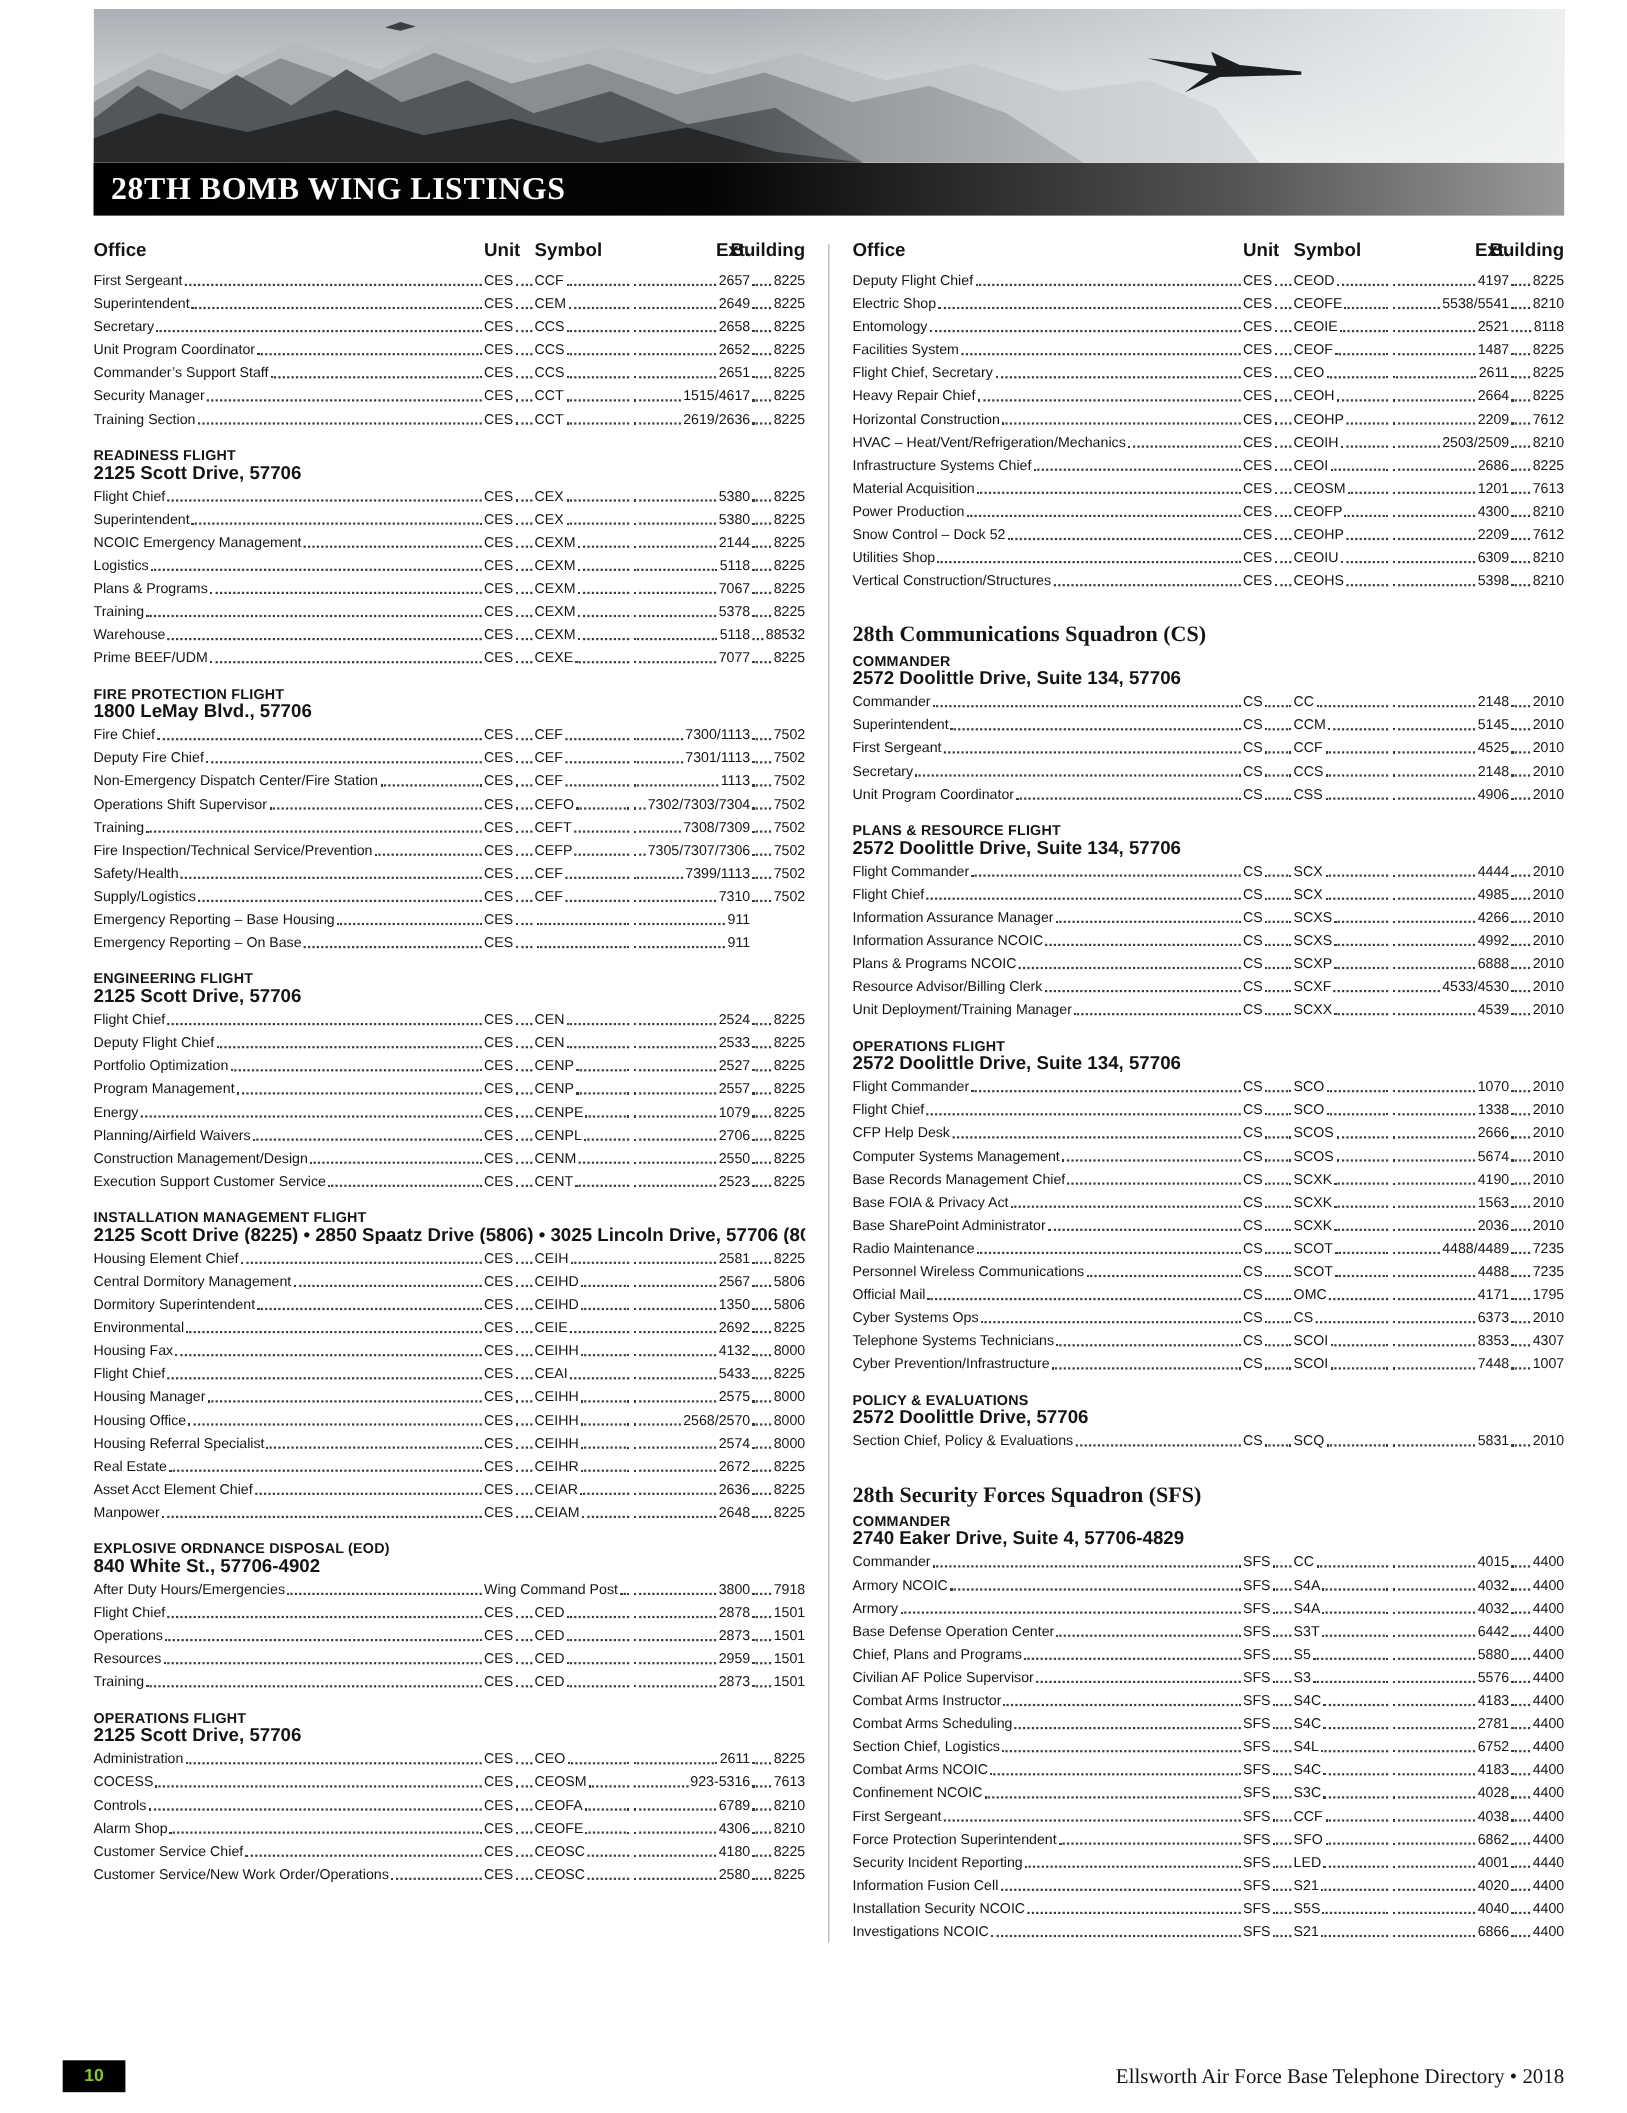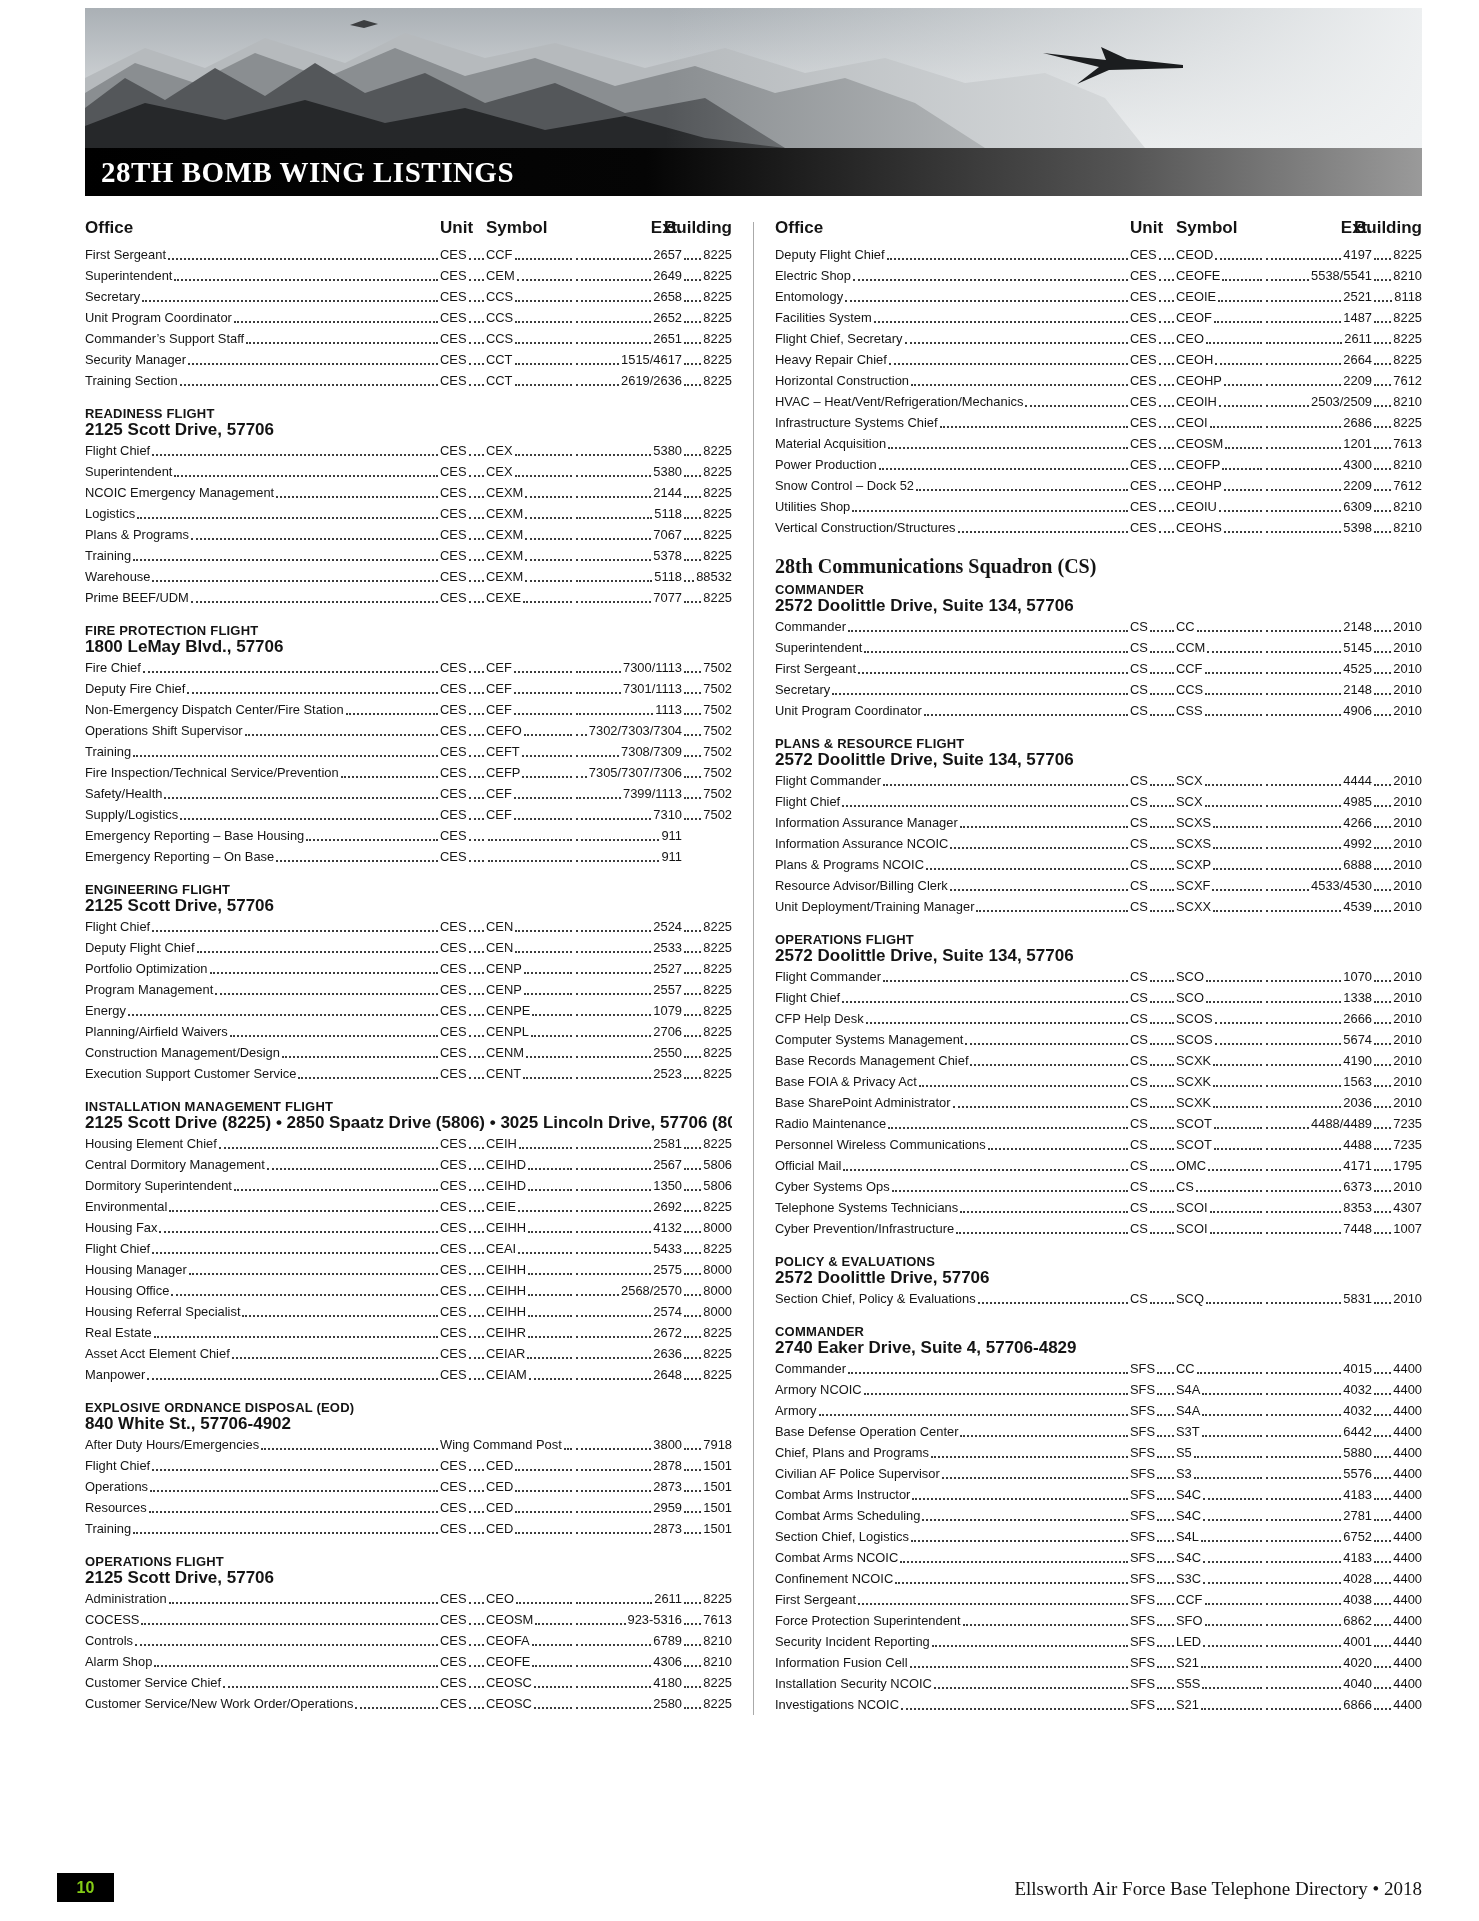--- a/index.html
+++ b/index.html
@@ -22,21 +22,21 @@
   .c-office{flex:1 1 auto;}
   .c-unit{width:46px;flex:none;}
   .c-symbol{width:88px;flex:none;}
   .c-merge{width:134px;flex:none;align-items:flex-end;}
   .c-ext{width:108px;flex:none;justify-content:flex-end;}
   .c-building{width:50px;flex:none;justify-content:flex-end;}
   .txt{white-space:nowrap;}
   .lead{flex:1 1 6px;min-width:6px;border-bottom:2px dotted #3c3c3c;margin:0 2px 5px 2px;}
   
   .sec-heading{font-size:13px;font-weight:bold;margin-top:14px;line-height:17px;letter-spacing:.2px;}
-  .squadron{font-family:"Liberation Serif",serif;font-weight:bold;font-size:20px;line-height:26px;margin-top:15px;}
+  .squadron{font-family:"Liberation Serif",serif;font-weight:bold;font-size:20px;line-height:26px;margin-top:26px;}
   .squadron + .sec-heading{margin-top:2px;}
   .address{font-size:17px;font-weight:bold;line-height:16px;margin-bottom:2px;white-space:nowrap;overflow:hidden;}
   
   .page-num{position:absolute;left:57px;bottom:19px;width:57px;height:29px;background:#000;color:#84cc16;
             display:flex;align-items:center;justify-content:center;font-size:16px;font-weight:bold;}
   .footer-text{position:absolute;right:57px;bottom:21px;font-family:"Liberation Serif",serif;
             font-weight:normal;font-size:19px;white-space:nowrap;}
 </style>
 </head>
 <body>
@@ -2223,20 +2223,21 @@
           </span>
           <span class="cell c-ext">
             <span class="lead"></span>
             <span class="txt">5831</span>
           </span>
           <span class="cell c-building">
             <span class="lead"></span>
             <span class="txt">2010</span>
           </span>
         </div>
+        <div class="squadron">28th Security Forces Squadron (SFS)</div>
         <div class="sec-heading">COMMANDER</div>
         <div class="address">2740 Eaker Drive, Suite 4, 57706-4829</div>
         <div class="row">
           <span class="cell c-office">
             <span class="txt">Commander</span>
             <span class="lead"></span>
           </span>
           <span class="cell c-unit">
             <span class="txt">SFS</span>
             <span class="lead"></span>

